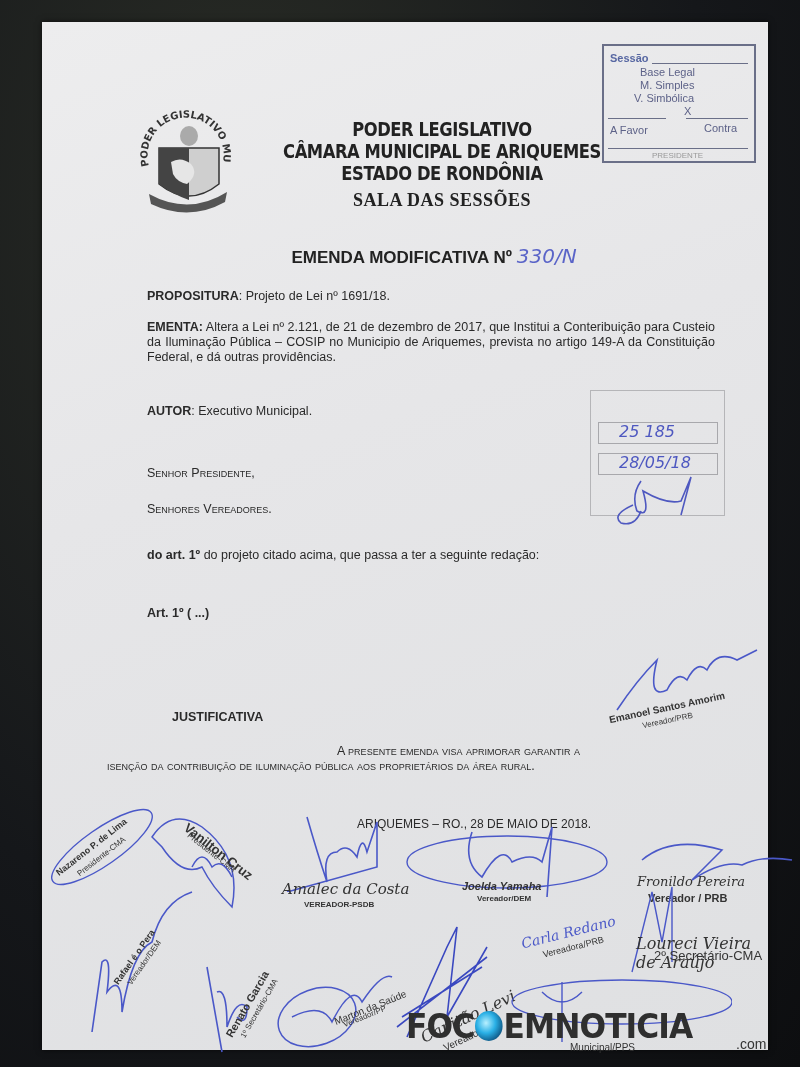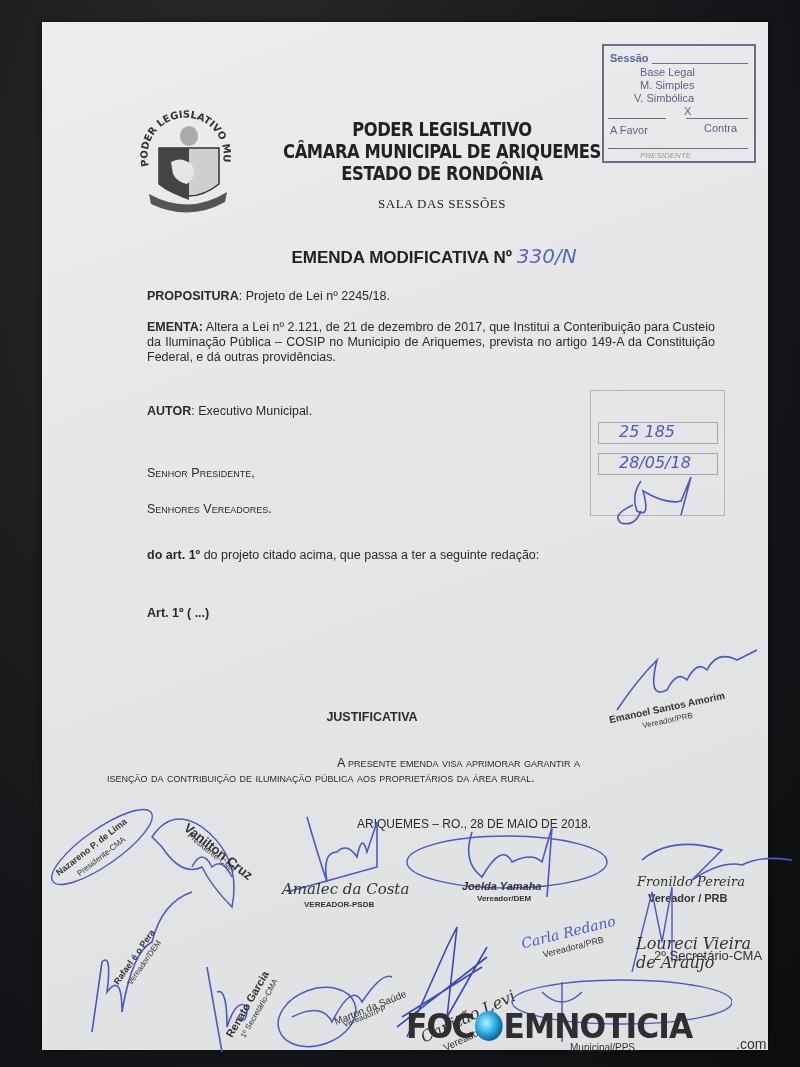--- a/index.html
+++ b/index.html
@@ -7,21 +7,21 @@
     background:radial-gradient(ellipse at 30% 20%,#2a2d26 0%,#15171a 60%,#0d0e10 100%);
     font-family:"Liberation Sans",sans-serif;}
   .paper{position:absolute;left:42px;top:22px;width:726px;height:1028px;
     background:linear-gradient(160deg,#ededee 0%,#e6e6e8 40%,#dfe0e2 100%);
     box-shadow:0 0 6px rgba(0,0,0,.6);}
   .abs{position:absolute;}
   .seal{left:95px;top:82px;width:96px;height:112px;}
   .hdr{left:200px;top:96px;width:400px;text-align:center;color:#222;}
   .hdr .l1,.hdr .l2,.hdr .l3{font-family:"DejaVu Sans",sans-serif;font-weight:bold;
     font-size:19px;line-height:22px;letter-spacing:-0.5px;transform:scaleX(.86);}
-  .hdr .l4{font-family:"Liberation Serif",serif;font-size:13px;letter-spacing:.5px;margin-top:12px;}
+  .hdr .l4{font-family:"Liberation Serif",serif;font-size:18px;letter-spacing:.5px;margin-top:6px;font-weight:bold;}
   .stamp1{left:560px;top:22px;width:150px;height:115px;border:2px solid #6a6f88;
     color:#5d6288;font-size:11px;line-height:13px;}
   .stamp1 .sess{position:absolute;left:6px;top:6px;color:#5767a2;font-weight:bold;}
   .stamp1 .line{position:absolute;border-top:1px solid #6a6f88;}
   .stamp1 .c{position:absolute;left:36px;width:90px;text-align:left;}
   .title{left:0;width:784px;top:222px;text-align:center;font-weight:bold;font-size:17px;color:#222;}
   .hand{font-family:"DejaVu Sans",sans-serif;color:#5a64c8;font-style:italic;font-weight:normal;font-size:20px;}
   .body{left:105px;width:568px;color:#2a2a2a;font-size:12.5px;line-height:15px;}
   .justify{text-align:justify;}
   .b{font-weight:bold;}
@@ -67,30 +67,30 @@
     <div class="line" style="left:48px;top:17px;width:96px;"></div>
     <span class="c" style="top:20px;">Base Legal</span>
     <span class="c" style="top:33px;">M. Simples</span>
     <span class="c" style="top:46px;left:30px;">V. Simbólica</span>
     <span class="c" style="top:59px;left:80px;">X</span>
     <div class="line" style="left:4px;top:72px;width:58px;"></div>
     <div class="line" style="left:82px;top:72px;width:62px;"></div>
     <span class="c" style="top:78px;left:6px;">A Favor</span>
     <span class="c" style="top:76px;left:100px;">Contra</span>
     <div class="line" style="left:4px;top:102px;width:140px;"></div>
-    <span class="c" style="top:103px;left:36px;font-size:8px;color:#999;font-style:italic;">PRESIDENTE</span>
+    <span class="c" style="top:103px;left:48px;font-size:8px;color:#999;">PRESIDENTE</span>
   </div>
 
   <div class="abs title">
     <span>EMENDA MODIFICATIVA Nº</span>
     <span class="hand">330/N</span>
   </div>
 
   <div class="abs body" style="top:267px;">
-    <span class="b">PROPOSITURA</span><span>: Projeto de Lei nº 2245/18.</span>
+    <span class="b">PROPOSITURA</span><span>: Projeto de Lei nº 1691/18.</span>
   </div>
 
   <div class="abs body justify" style="top:298px;">
     <span class="b">EMENTA:</span><span> Altera a Lei nº 2.121, de 21 de dezembro de 2017, que Institui a Conteribuição para Custeio da Iluminação Pública – COSIP no Municipio de Ariquemes, prevista no artigo 149-A da Constituição Federal, e dá outras providências.</span>
   </div>
 
   <div class="abs body" style="top:382px;">
     <span class="b">AUTOR</span><span>: Executivo Municipal.</span>
   </div>
 
@@ -109,23 +109,23 @@
 
   <div class="abs body sc b" style="top:444px;font-weight:normal;">Senhor Presidente,</div>
   <div class="abs body sc" style="top:480px;">Senhores Vereadores.</div>
 
   <div class="abs body" style="top:526px;">
     <div><span class="b">do art. 1º</span><span> do projeto citado acima, que passa a ter a seguinte redação:</span></div>
   </div>
 
   <div class="abs body b" style="top:584px;">Art. 1º ( ...)</div>
 
-  <div class="abs body b" style="top:688px;text-align:center;width:400px;left:130px;">JUSTIFICATIVA</div>
+  <div class="abs body b" style="top:688px;text-align:left;width:400px;left:130px;">JUSTIFICATIVA</div>
   <div class="abs body sc" style="top:722px;">
-    <div style="padding-left:190px;margin-top:12px;">A presente emenda visa aprimorar garantir a</div>
+    <div style="padding-left:190px;">A presente emenda visa aprimorar garantir a</div>
     <div style="margin-left:-40px;">isenção da contribuição de iluminação pública aos proprietários da área rural.</div>
   </div>
 
   <div class="abs body" style="top:795px;left:315px;width:260px;font-size:12px;">ARIQUEMES – RO., 28 DE MAIO DE 2018.</div>
 
   <div>
 
     <svg class="abs" style="left:555px;top:618px;" width="170" height="80">
         <path d="M20,70 Q40,40 60,20 Q50,60 70,50 Q80,30 90,40 Q100,20 110,30 Q120,10 140,20 L160,10" fill="none" stroke="#4a58c8" stroke-width="1.6"></path>
       </svg>

